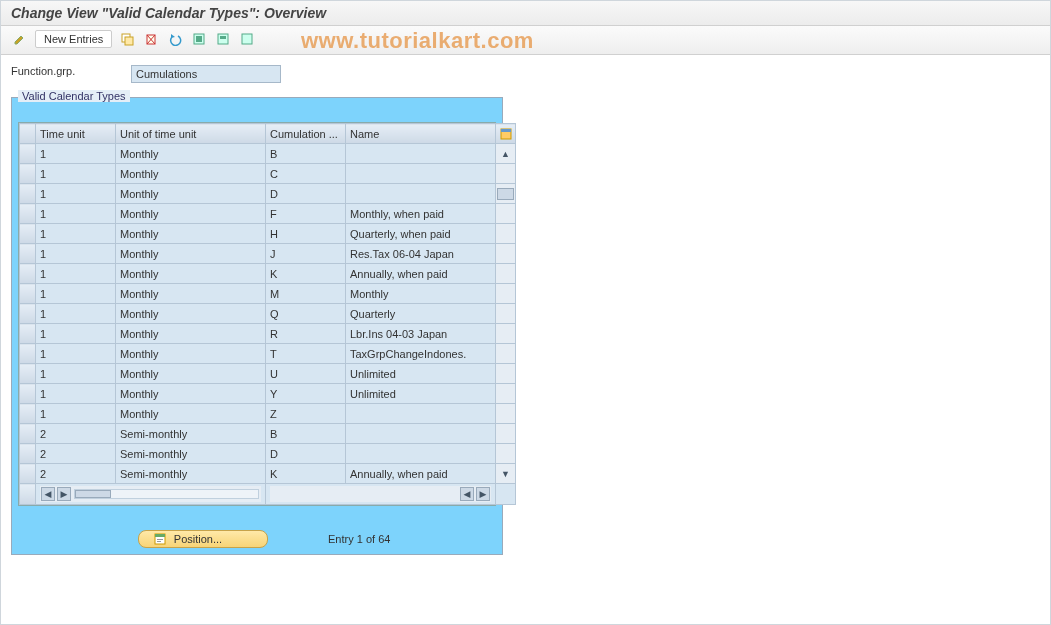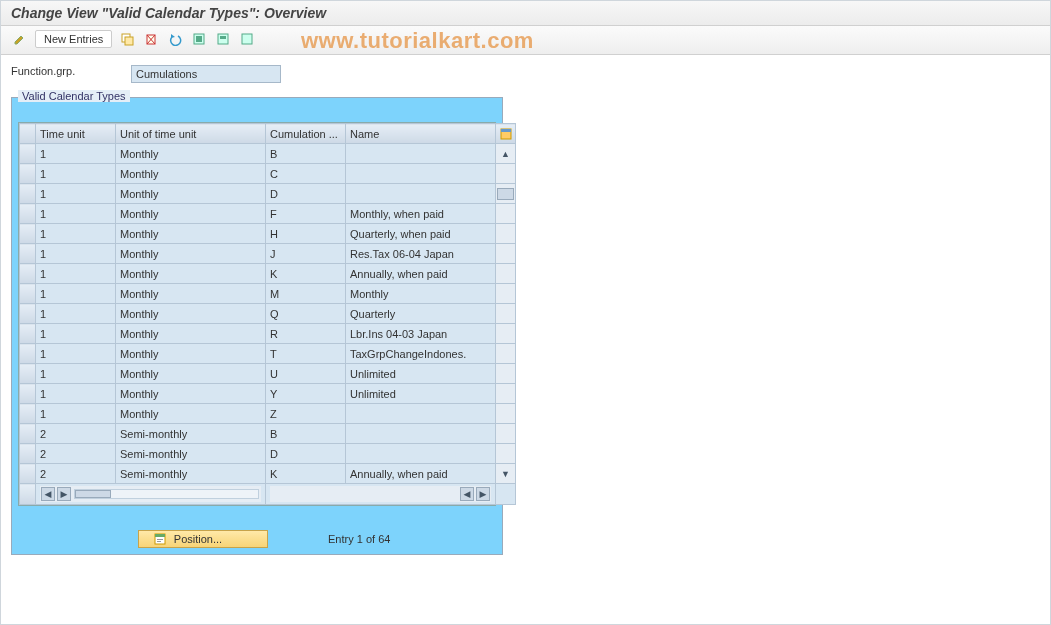--- a/index.html
+++ b/index.html
@@ -159,21 +159,21 @@
     align-items:center;
     gap:60px;
     margin-top:24px;
     margin-left:120px;
   }
   .position-btn{
     display:flex;align-items:center;
     border:1px solid #c7a34a;
     background: linear-gradient(#ffe9a8,#f8d477);
     padding:2px 36px 2px 6px;
-    border-radius:0;
+    border-radius:8px;
     cursor:pointer;
     font-size:11px;
     gap:8px;
     min-width:130px;
     justify-content:center;
   }
   .outer-border{
     border:1px solid #cfd6dc;
     margin:0;
     height:625px;

